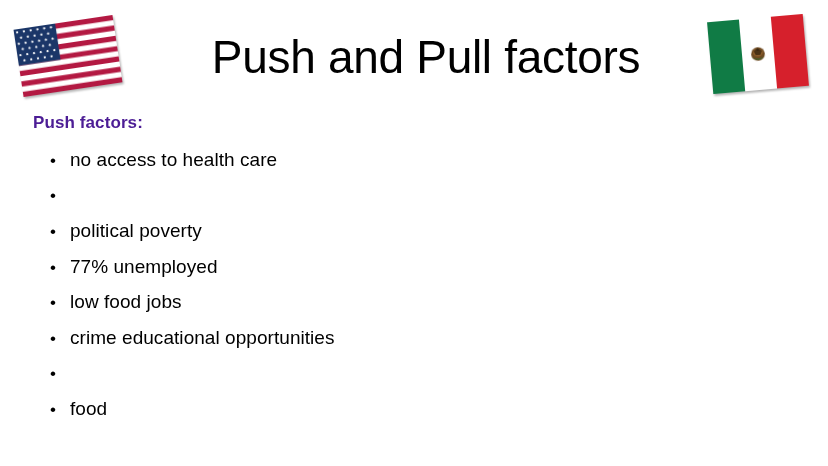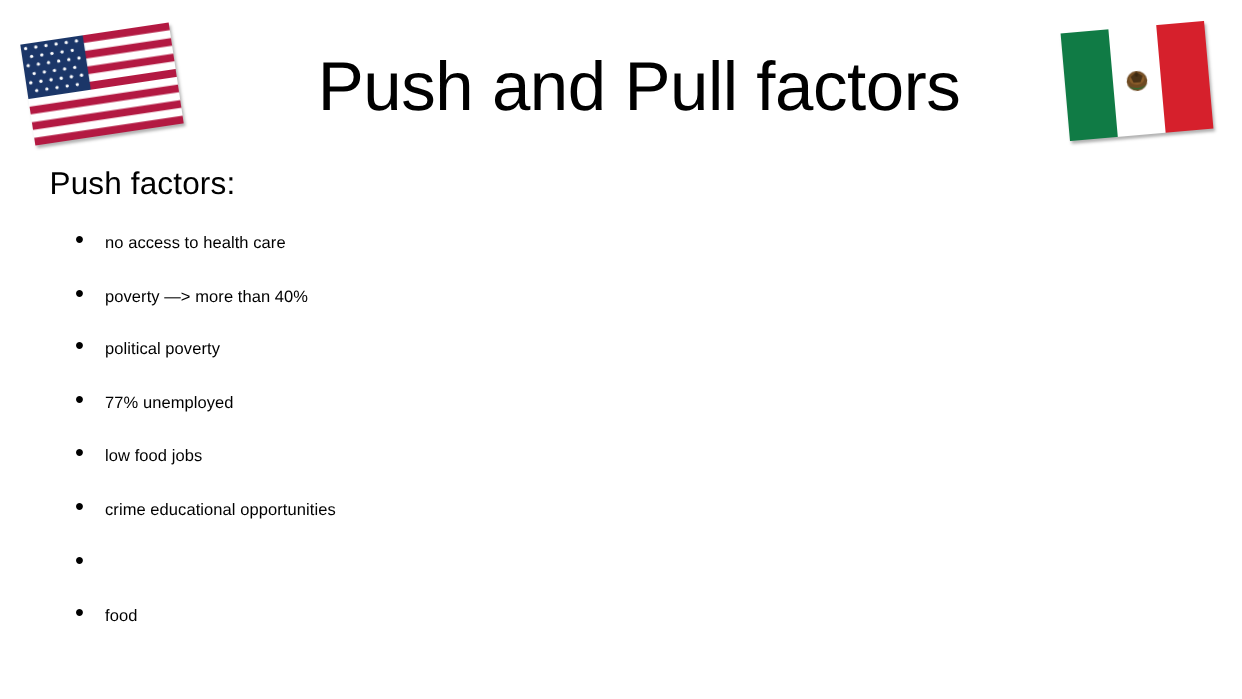--- a/index.html
+++ b/index.html
@@ -56,23 +56,23 @@
   .flag-svg { display: block; width: 100%; height: 100%; }
 
   
   #content {
     position: absolute;
     left: 33px;
     top: 112px;
     width: 760px;
   }
   #push-heading {
-    font-size: 21px;
-    font-weight: normal;
-    color: #000000;
+    font-size: 17px;
+    font-weight: bold;
+    color: #4c1d95;
     line-height: 22px;
     margin: 0 0 14px 0;
     letter-spacing: 0.1px;
   }
   #push-list {
     list-style: none;
     margin: 0;
     padding: 0;
   }
   .bullet-row {
@@ -82,21 +82,21 @@
   }
   .bullet-dot {
     width: 20px;
     flex: 0 0 20px;
     margin-left: 17px;
     font-size: 17px;
     line-height: 24px;
     color: #000000;
   }
   .bullet-text {
-    font-size: 11px;
+    font-size: 19px;
     line-height: 24px;
     color: #000000;
     white-space: nowrap;
     letter-spacing: 0.05px;
   }
 </style>
 </head>
 <body>
 
 <div id="slide">
@@ -173,21 +173,20 @@
 
     <div id="push-heading">Push factors:</div>
 
     <ul id="push-list">
       <li class="bullet-row">
         <span class="bullet-dot">•</span>
         <span class="bullet-text">no access to health care</span>
       </li>
       <li class="bullet-row">
         <span class="bullet-dot">•</span>
-        <span class="bullet-text">poverty —&gt; more than 40%</span>
       </li>
       <li class="bullet-row">
         <span class="bullet-dot">•</span>
         <span class="bullet-text">political poverty</span>
       </li>
       <li class="bullet-row">
         <span class="bullet-dot">•</span>
         <span class="bullet-text">77% unemployed</span>
       </li>
       <li class="bullet-row">

